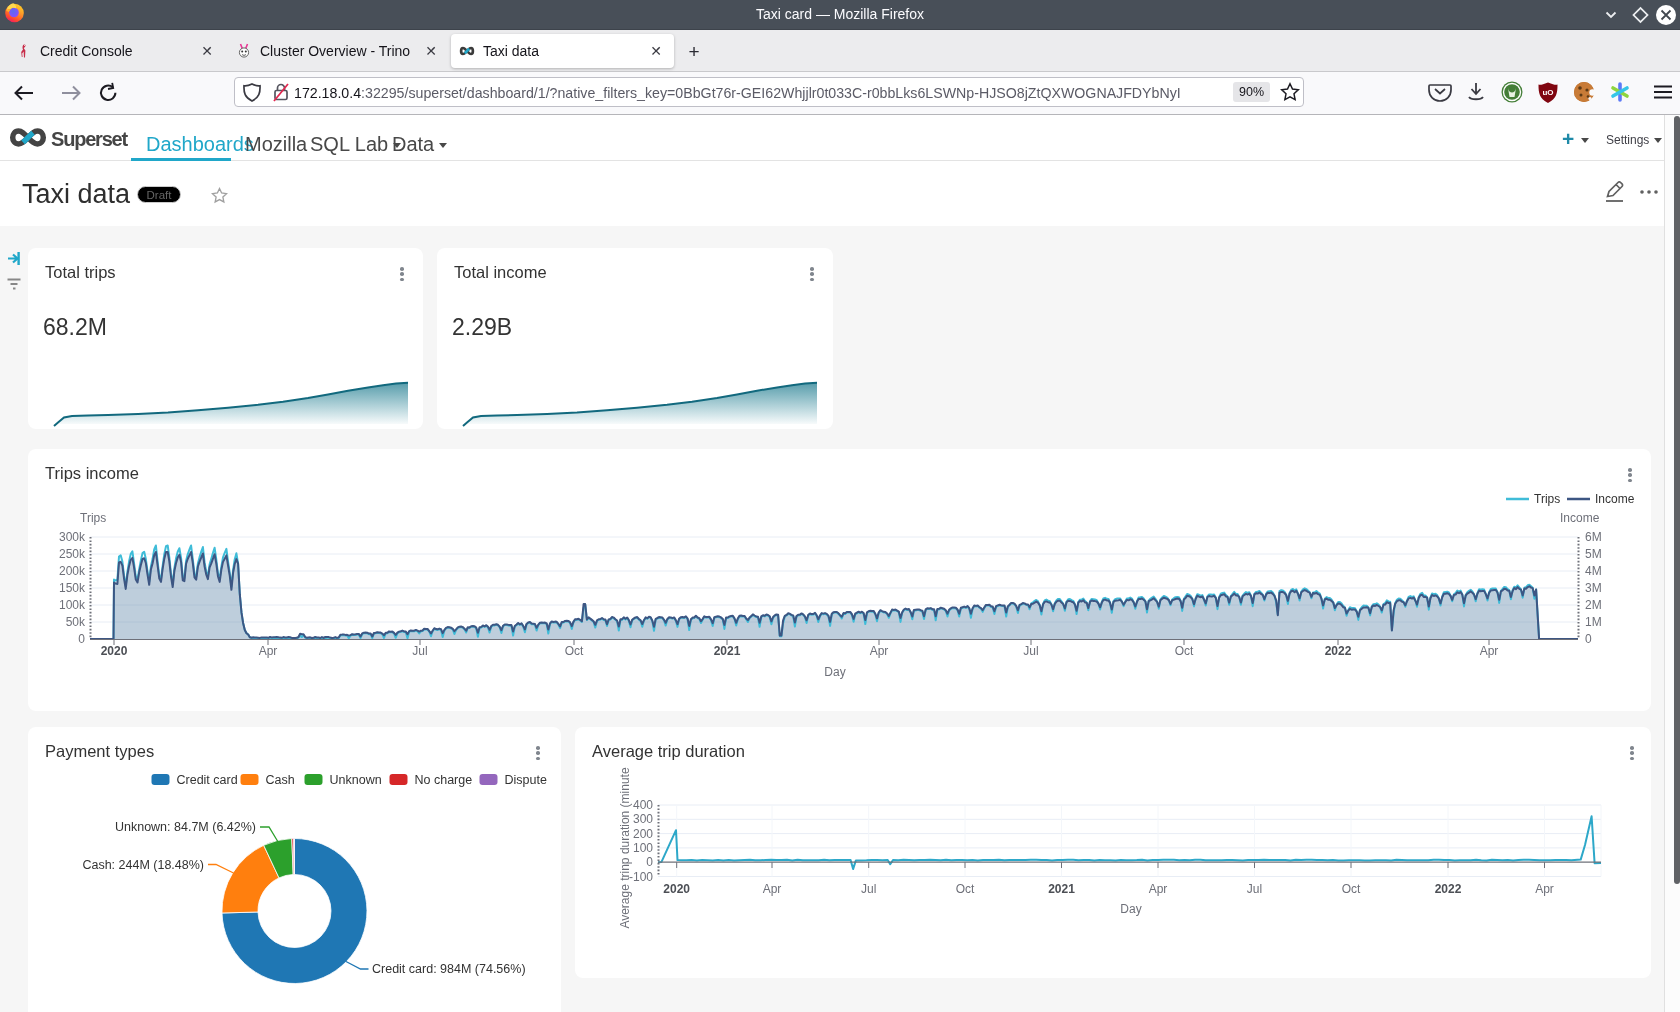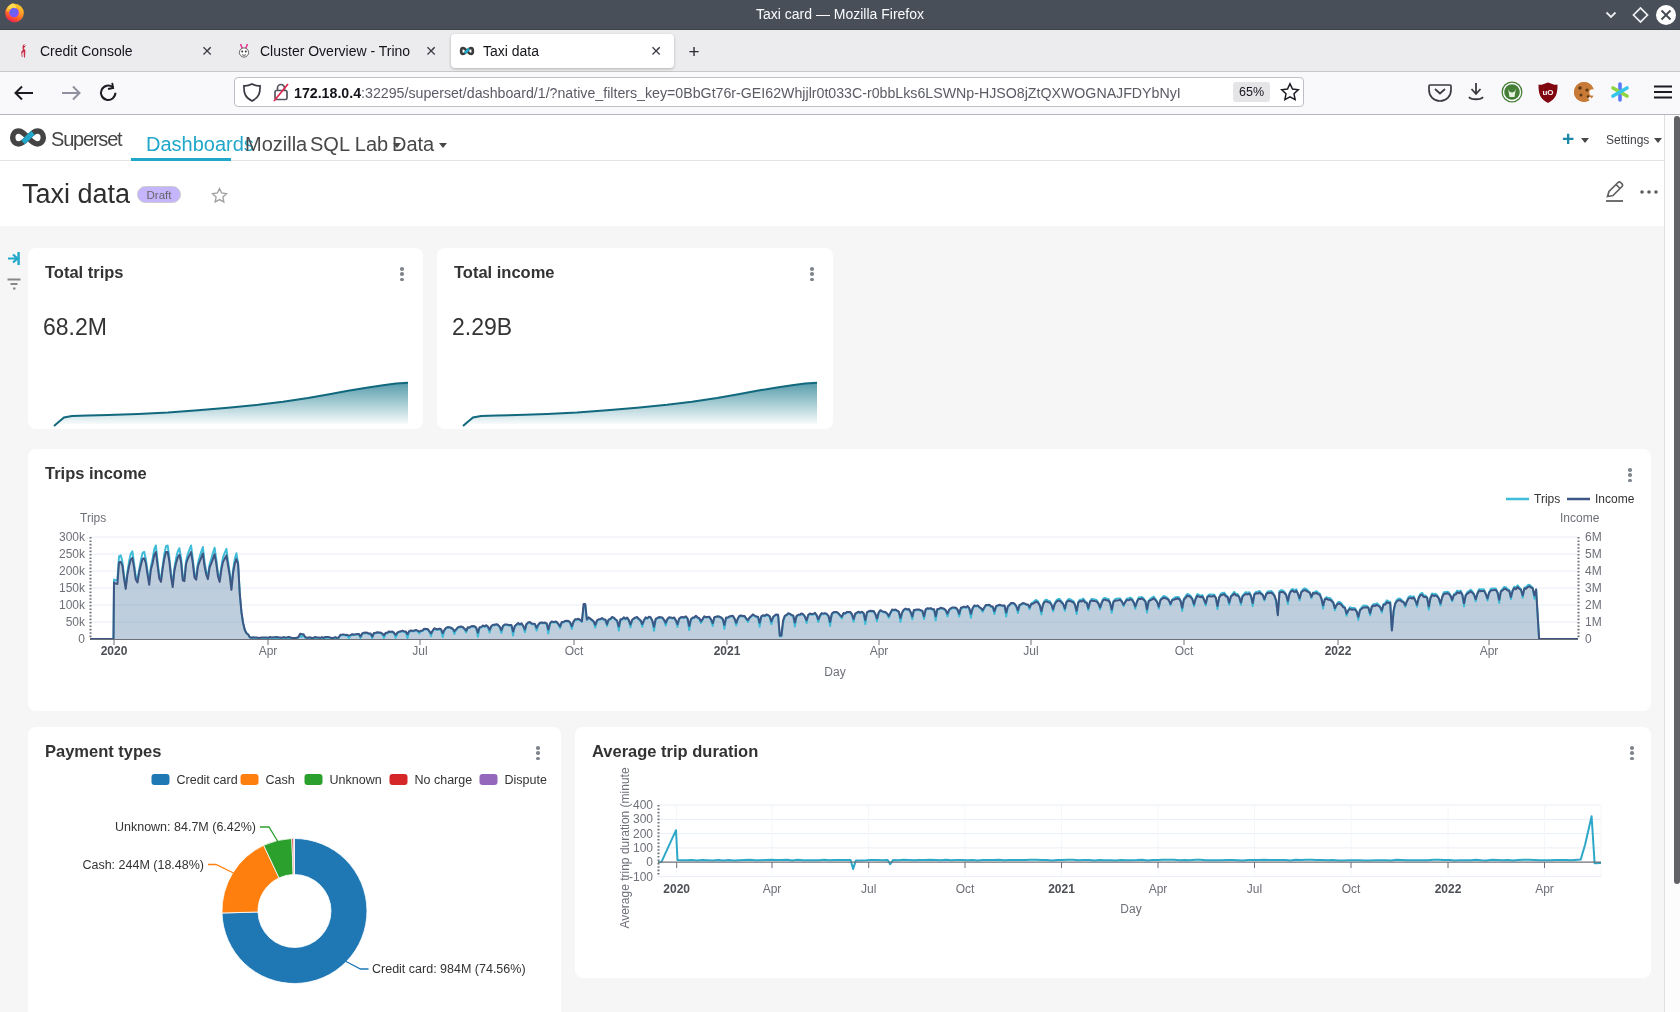--- a/index.html
+++ b/index.html
@@ -11,39 +11,39 @@
 #tabbar{left:0;top:30px;width:1680px;height:42px;background:#ececee;border-bottom:1px solid #c9c9cc}
 .tab{top:34px;height:34px;border-radius:4px;font-size:14px;color:#15141a}
 .tab .fav{position:absolute;left:8px;top:9px;width:16px;height:16px}
 .tab .tt{position:absolute;left:32px;top:9px;white-space:nowrap}
 .tab .tx{position:absolute;top:8px;width:18px;height:18px;color:#3a3a42;font-size:14px;text-align:center;line-height:18px}
 #tab3{left:451px;width:223px;background:#fff;box-shadow:0 1px 3px rgba(0,0,0,.25)}
 #newtab{left:684px;top:42px;width:20px;height:20px;font-size:19px;color:#2b2b33;text-align:center;line-height:19px}
 #toolbar{left:0;top:72px;width:1680px;height:43px;background:#f9f9fb;border-bottom:1px solid #b5b5b9}
 #urlbar{left:234px;top:77px;width:1070px;height:30px;background:#fff;border:1px solid #bfbfc7;border-radius:4px}
 #urltext{left:294px;top:85px;font-size:14.2px;color:#5b5b66;white-space:nowrap}
-#urltext b{color:#15141a;font-weight:bold}
+#urltext b{color:#15141a;font-weight:normal}
 #zoombadge{left:1233px;top:82px;width:37px;height:20px;background:#e5e5e8;border-radius:3px;font-size:12.5px;color:#15141a;text-align:center;line-height:20px}
 
 #snav{left:0;top:115px;width:1664px;height:46px;background:#fff;border-bottom:1px solid #e3e3e3}
-#slogotext{left:51px;top:128px;font-size:20px;font-weight:normal;color:#454545;letter-spacing:-1.2px}
+#slogotext{left:51px;top:128px;font-size:20px;font-weight:bold;color:#454545;letter-spacing:-1.2px}
 .smenu{top:133px;font-size:20px;color:#484848}
 #m-dash{left:146px;color:#20a7c9}
 #dashline{left:131px;top:158px;width:100px;height:3px;background:#20a7c9}
 .caret{display:inline-block;width:0;height:0;border-left:4px solid transparent;border-right:4px solid transparent;border-top:5px solid #484848;margin-left:5px;vertical-align:middle}
 #plus{left:1562px;top:127px;color:#1f8aa8;font-size:21px;font-weight:bold}
 #settings{left:1606px;top:133px;font-size:12px;color:#3f3f46}
 
 #phead{left:0;top:161px;width:1664px;height:65px;background:#fff}
 #ptitle{left:22px;top:179px;font-size:27px;color:#2e2e2e}
-#draft{left:137px;top:186px;width:44px;height:17px;border:1px solid #ccc;border-radius:9px;background:#c4b5fd;font-size:11.5px;color:#666;text-align:center;line-height:16px}
+#draft{left:137px;top:186px;width:44px;height:17px;border:1px solid #ccc;border-radius:9px;background:#000000;font-size:11.5px;color:#666;text-align:center;line-height:16px}
 
 #dash{left:0;top:226px;width:1664px;height:786px;background:#f6f6f6}
 .card{position:absolute;background:#fff;border-radius:8px}
-.ctitle{position:absolute;left:17px;top:15px;font-size:16.5px;font-weight:bold;color:#333}
+.ctitle{position:absolute;left:17px;top:15px;font-size:16.5px;font-weight:normal;color:#333}
 .kebab{position:absolute;width:4px}
 .kebab i{display:block;width:3.6px;height:3.6px;border-radius:50%;background:#80868e;margin-bottom:1.8px}
 .bignum{position:absolute;left:15px;top:66px;font-size:23px;color:#333}
 svg{position:absolute;left:0;top:0}
 #scrollbar{left:1664px;top:115px;width:16px;height:897px;background:#fcfcfc;border-left:1px solid #e0e0e0}
 #sthumb{left:1674px;top:116px;width:6px;height:768px;background:#606266;border-radius:3px}
 </style></head>
 <body>
 <div id="titlebar" class="abs"></div>
 <div id="titletext" class="abs">Taxi card — Mozilla Firefox</div>
@@ -118,21 +118,21 @@
 <div id="urlbar" class="abs"></div>
 <svg width="70" height="26" viewBox="0 0 70 26" style="left:242px;top:80px">
 <path d="M8 3 c4 2,6 2,8 1.8 c.3 7,-.8 11.5,-8 15.2 c-7.2-3.7,-8.3-8.2,-8-15.2 c2 .2,4 .2,8-1.8Z" transform="translate(2 1)" fill="none" stroke="#3a3a42" stroke-width="1.7"></path>
 <g transform="translate(30 2)">
 <rect x="3" y="8.5" width="12" height="9" rx="1.5" fill="none" stroke="#55555f" stroke-width="1.7"></rect>
 <path d="M5.5 8.5 v-2.5 a3.5 3.5 0 0 1 7 0 v2.5" fill="none" stroke="#55555f" stroke-width="1.7"></path>
 <path d="M2 19 L16 2" stroke="#e22850" stroke-width="1.8"></path>
 </g>
   </svg>
 <div id="urltext" class="abs"><b>172.18.0.4</b>:32295/superset/dashboard/1/?native_filters_key=0BbGt76r-GEI62Whjjlr0t033C-r0bbLks6LSWNp-HJSO8jZtQXWOGNAJFDYbNyI</div>
-<div id="zoombadge" class="abs">65%</div>
+<div id="zoombadge" class="abs">90%</div>
 <svg width="20" height="20" viewBox="0 0 20 20" style="left:1280px;top:82px">
 <path d="M10 1.8 L12.5 7 L18.3 7.8 L14 11.8 L15.1 17.6 L10 14.8 L4.9 17.6 L6 11.8 L1.7 7.8 L7.5 7 Z" fill="none" stroke="#1c1b22" stroke-width="1.5"></path>
   </svg>
 <svg width="250" height="26" viewBox="0 0 250 26" style="left:1428px;top:80px">
 <path d="M2 5 h20 a1 1 0 0 1 1 1 v4 a11 11 0 0 1 -22 0 v-4 a1 1 0 0 1 1-1 Z" fill="none" stroke="#3a3a42" stroke-width="1.7"></path>
 <path d="M7 9 l5 4.5 L17 9" fill="none" stroke="#3a3a42" stroke-width="1.7"></path>
 <path d="M48 3 v10 M43.5 9 l4.5 5 4.5 -5 M41 17 c2 3,12 3,14 0" fill="none" stroke="#3a3a42" stroke-width="1.8"></path>
 <circle cx="84" cy="12" r="10.5" fill="#447e37"></circle>
     <circle cx="84" cy="12" r="9.2" fill="#fff"></circle>
     <circle cx="84" cy="12" r="7.8" fill="#447e37"></circle>

